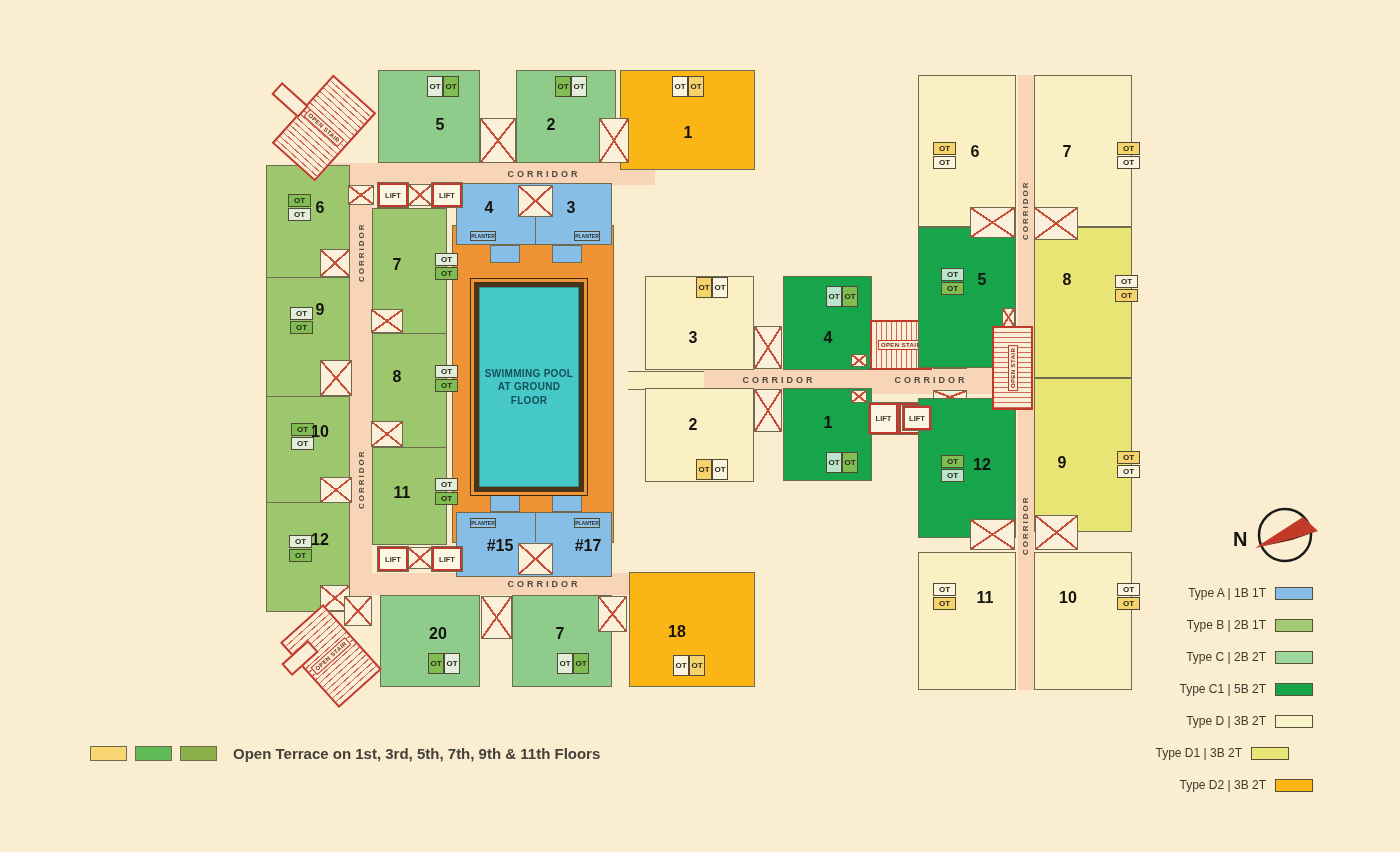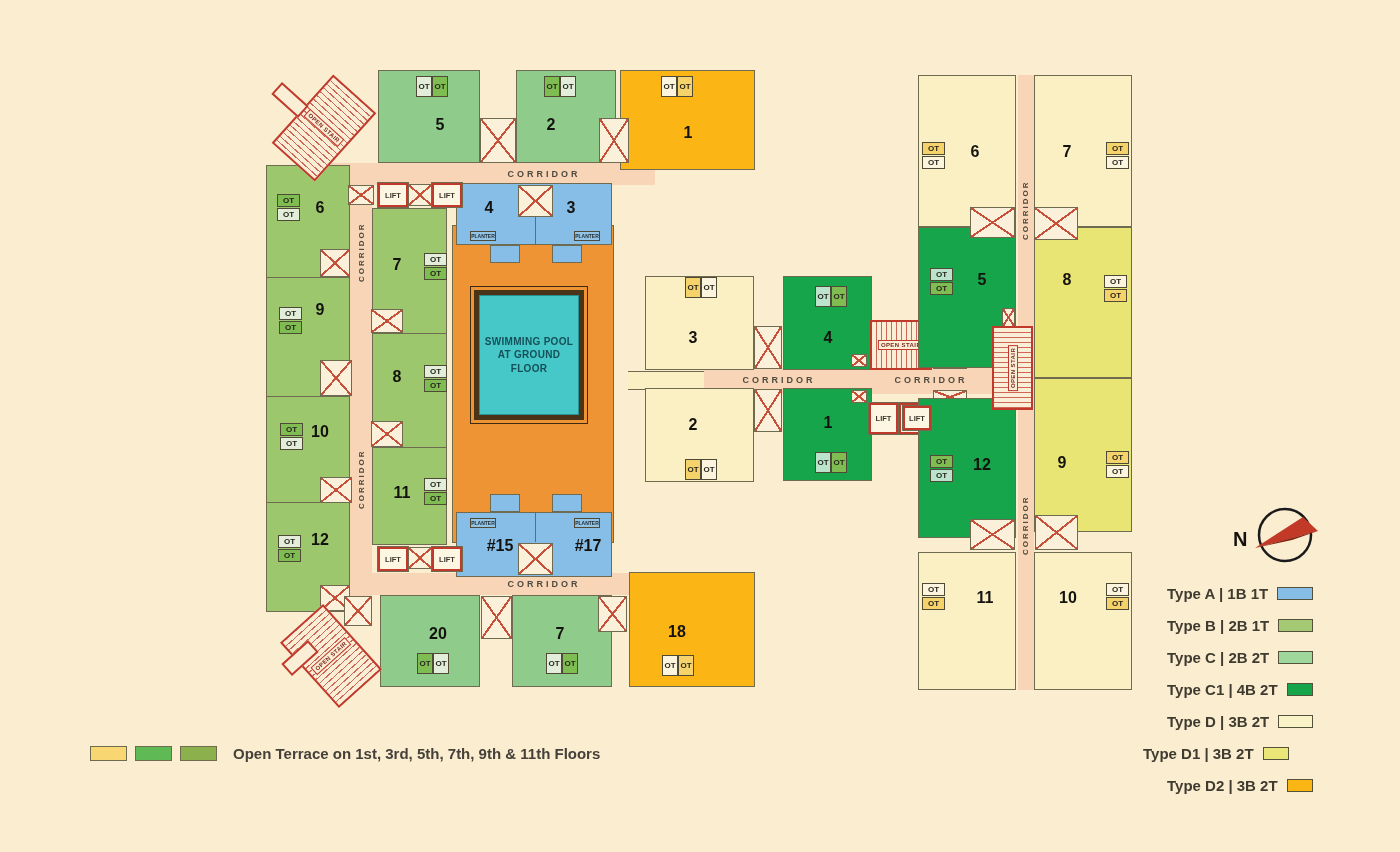--- a/index.html
+++ b/index.html
@@ -18,21 +18,21 @@
   .deck { position:absolute; background:#EE9434; border:1px solid #6F6B50; }
   .divline { position:absolute; background:#6F6B50; }
   .num { position:absolute; transform:translate(-50%,-50%); font-weight:bold; font-size:16px; color:#14120E; white-space:nowrap; }
   .xbox {
     position:absolute; border:1px solid #6F6B50; background-color:#FBF1DA;
     background-image:
       linear-gradient(to top right, transparent calc(50% - 1px), #C7503A calc(50% - 1px) calc(50% + 1px), transparent calc(50% + 1px)),
       linear-gradient(to bottom right, transparent calc(50% - 1px), #C7503A calc(50% - 1px) calc(50% + 1px), transparent calc(50% + 1px));
   }
   .ot { position:absolute; border:1px solid #4E4A36; display:flex; align-items:center; justify-content:center;
-        font-size:8px; font-weight:bold; color:#26251D; }
+        font-size:8px; font-weight:bold; color:#26251D;margin-left:11px; }
   .ot-pale { background:#E2EEDA; } .ot-green { background:#7FBC51; }
   .ot-teal { background:#BCE3CC; } .ot-cream { background:#FCF4DC; } .ot-yellow { background:#F6D26A; }
   .lift { position:absolute; background:#FDF6E2; border:2px solid #C0392B; box-shadow:0 0 0 1px #6F6B50;
           display:flex; align-items:center; justify-content:center; font-size:7.5px; font-weight:bold; color:#3B372C; }
   .stair { position:absolute; border:2px solid #C0392B; background-color:#FAEED7; }
   .stair.h-treads { background-image:repeating-linear-gradient(to bottom, transparent 0 4px, rgba(192,57,43,.75) 4px 5px); }
   .stair.v-treads { background-image:repeating-linear-gradient(to right, transparent 0 4px, rgba(192,57,43,.75) 4px 5px); }
   .stair-label { position:absolute; left:50%; top:50%; transform:translate(-50%,-50%); background:#FAEED7;
                  border:1px solid #C0392B; font-size:6px; font-weight:bold; color:#7A2A1C; padding:1px 2px;
                  white-space:nowrap; letter-spacing:.4px; }
@@ -41,21 +41,21 @@
                 font-size:9px; font-weight:bold; letter-spacing:3px; color:#4E4A40; white-space:nowrap; }
   .corr-label.vert { writing-mode:vertical-rl; transform:rotate(180deg); }
   .planter { position:absolute; background:#93C4E6; border:1px solid #4E4A36; display:flex; align-items:center;
              justify-content:center; font-size:5px; font-weight:bold; color:#1E2A33; }
   .pool-outer { position:absolute; border:1px solid #3C2B10; background:#EE9434; padding:3px; }
   .pool-band  { width:100%; height:100%; background:#4A3418; padding:5px; }
   .pool-water { width:100%; height:100%; background:#46C8C8; border:1px solid #2E8F92;
                 display:flex; align-items:center; justify-content:center; }
   .pool-text { text-align:center; font-size:10px; font-weight:bold; color:#155058; line-height:1.35; letter-spacing:.3px; }
   .legend-row { position:absolute; display:flex; align-items:center; height:16px; }
-  .lg-text { flex:1; text-align:right; font-size:15px; font-weight:bold; color:#3F3B30; white-space:nowrap; }
+  .lg-text { flex:1; text-align:right; font-size:12px; font-weight:normal; color:#3F3B30; white-space:nowrap; }
   .lg-swatch { width:38px; height:13px; border:1px solid #55523C; margin-left:9px; }
   .tl-swatch { width:37px; height:15px; border:1px solid #6F6B50; margin-right:8px; }
   .tl-text { font-size:15px; font-weight:bold; color:#45413A; margin-left:8px; white-space:nowrap; }
   .n-label { position:absolute; font-size:20px; font-weight:bold; color:#14120E; }
 </style>
 </head>
 <body>
 
 <div id="canvas">
 
@@ -81,21 +81,21 @@
   <div class="unit c-d2" style="left:629px;top:572px;width:126px;height:115px"></div>
 
   <div class="divline" style="left:266px;top:277px;width:84px;height:1px"></div>
   <div class="divline" style="left:266px;top:396px;width:84px;height:1px"></div>
   <div class="divline" style="left:266px;top:502px;width:84px;height:1px"></div>
   <div class="divline" style="left:372px;top:333px;width:75px;height:1px"></div>
   <div class="divline" style="left:372px;top:447px;width:75px;height:1px"></div>
   <div class="divline" style="left:535px;top:217px;width:1px;height:28px"></div>
   <div class="divline" style="left:535px;top:512px;width:1px;height:30px"></div>
 
-  <div class="pool-outer" style="left:470px;top:286px;width:118px;height:138px">
+  <div class="pool-outer" style="left:470px;top:278px;width:118px;height:218px">
     <div class="pool-band">
       <div class="pool-water">
         <div class="pool-text">
           <div>SWIMMING POOL</div>
           <div>AT GROUND FLOOR</div>
         </div>
       </div>
     </div>
   </div>
 
@@ -287,21 +287,21 @@
   </div>
   <div class="legend-row" style="left:1167px;top:617px;width:146px">
     <span class="lg-text">Type B | 2B 1T</span>
     <span class="lg-swatch" style="background-color: rgb(164, 200, 115);"></span>
   </div>
   <div class="legend-row" style="left:1167px;top:649px;width:146px">
     <span class="lg-text">Type C | 2B 2T</span>
     <span class="lg-swatch" style="background-color: rgb(158, 214, 155);"></span>
   </div>
   <div class="legend-row" style="left:1167px;top:681px;width:146px">
-    <span class="lg-text">Type C1 | 4B 2T</span>
+    <span class="lg-text">Type C1 | 5B 2T</span>
     <span class="lg-swatch" style="background-color: rgb(22, 165, 74);"></span>
   </div>
   <div class="legend-row" style="left:1167px;top:713px;width:146px">
     <span class="lg-text">Type D | 3B 2T</span>
     <span class="lg-swatch" style="background-color: rgb(250, 243, 200);"></span>
   </div>
   <div class="legend-row" style="left:1143px;top:745px;width:146px">
     <span class="lg-text">Type D1 | 3B 2T</span>
     <span class="lg-swatch" style="background-color: rgb(234, 230, 120);"></span>
   </div>

